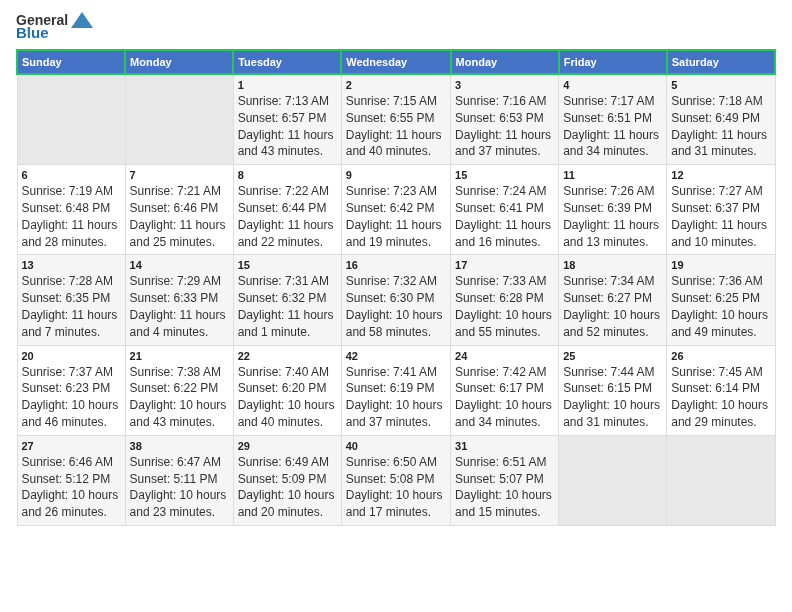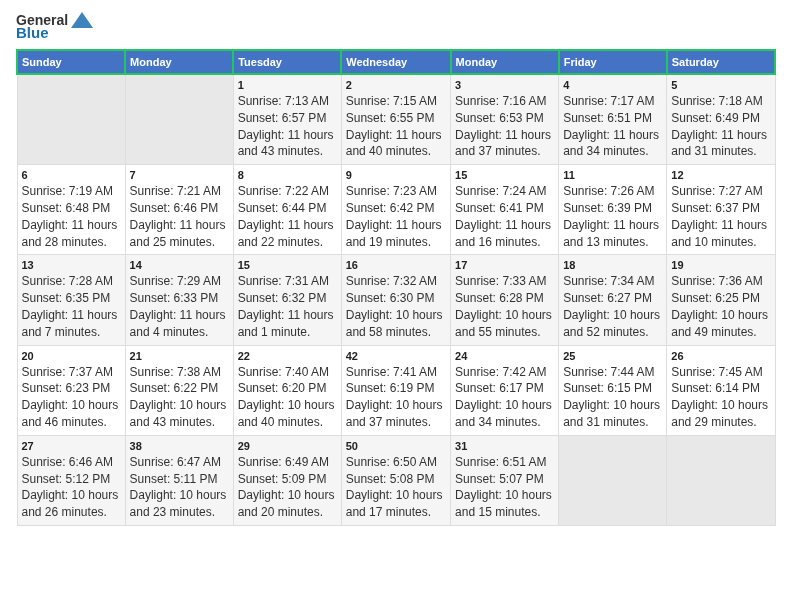--- a/index.html
+++ b/index.html
@@ -246,21 +246,21 @@
           </td>
           <td>
             <span class="day-num">38</span>
             <div class="day-detail">Sunrise: 6:47 AM<br>Sunset: 5:11 PM<br>Daylight: 10 hours and 23 minutes.</div>
           </td>
           <td>
             <span class="day-num">29</span>
             <div class="day-detail">Sunrise: 6:49 AM<br>Sunset: 5:09 PM<br>Daylight: 10 hours and 20 minutes.</div>
           </td>
           <td>
-            <span class="day-num">50</span>
+            <span class="day-num">40</span>
             <div class="day-detail">Sunrise: 6:50 AM<br>Sunset: 5:08 PM<br>Daylight: 10 hours and 17 minutes.</div>
           </td>
           <td>
             <span class="day-num">31</span>
             <div class="day-detail">Sunrise: 6:51 AM<br>Sunset: 5:07 PM<br>Daylight: 10 hours and 15 minutes.</div>
           </td>
           <td class="empty-cell"></td>
           <td class="empty-cell"></td>
         </tr>
       </tbody>

